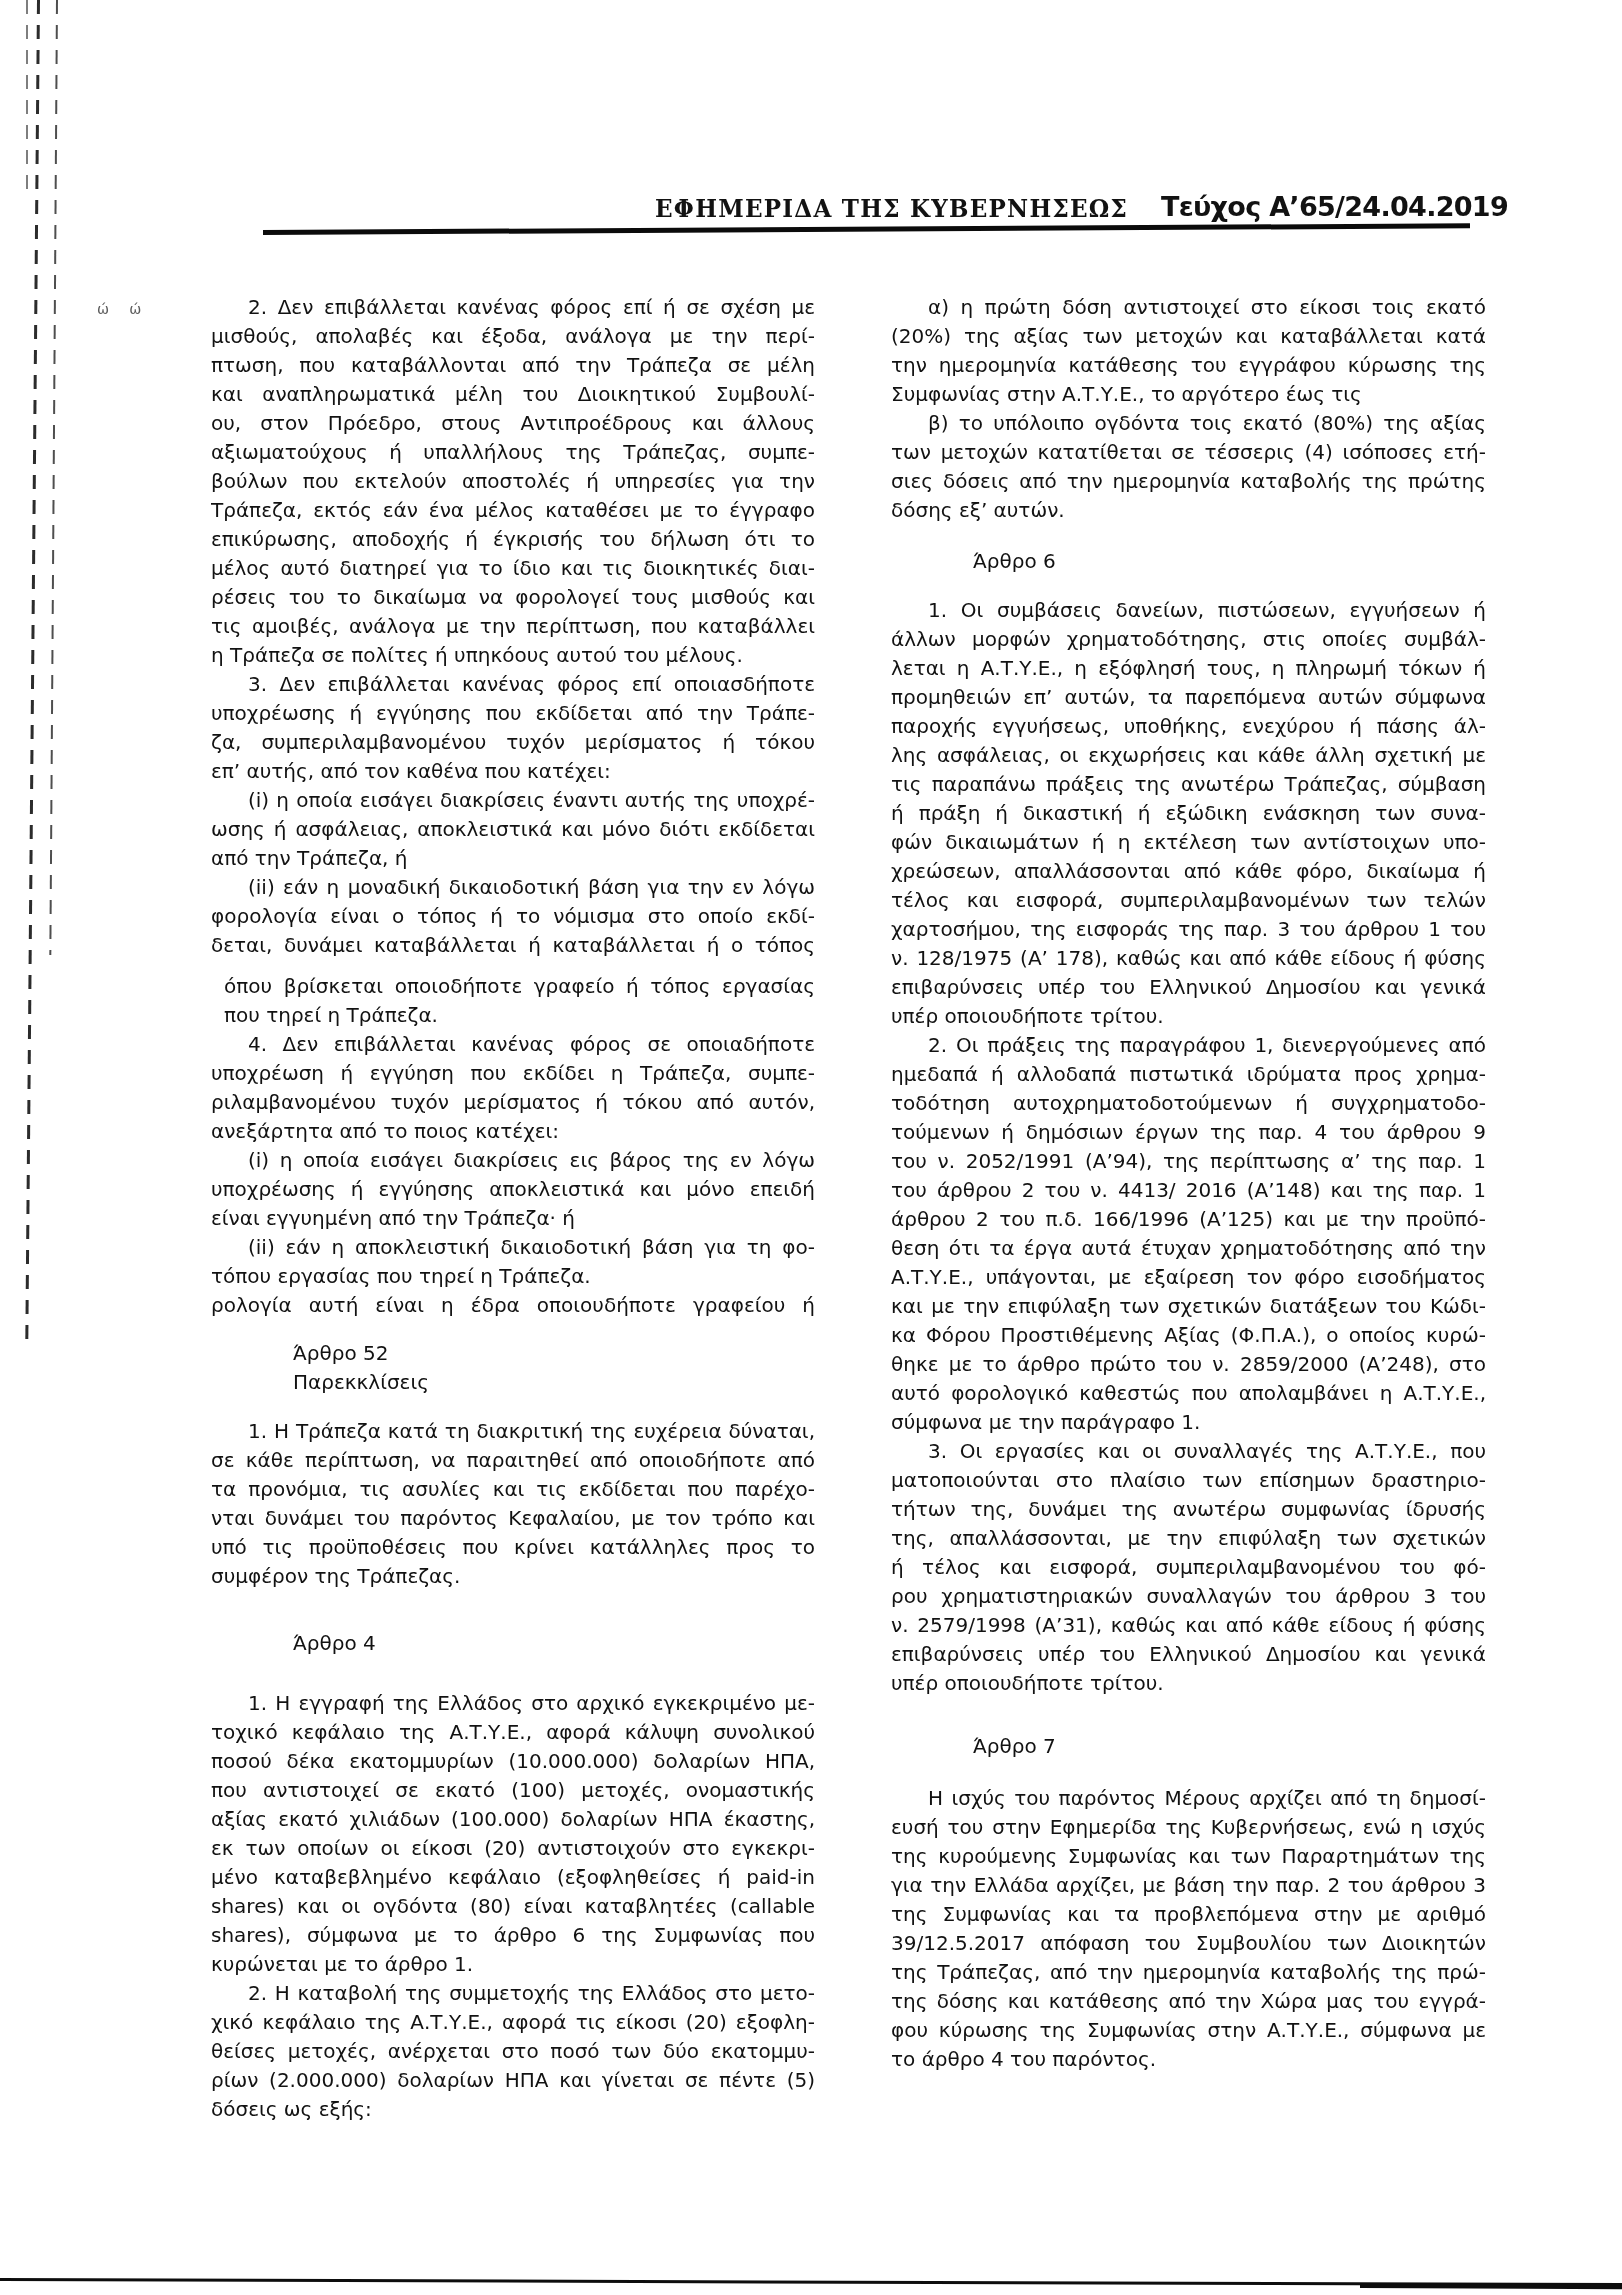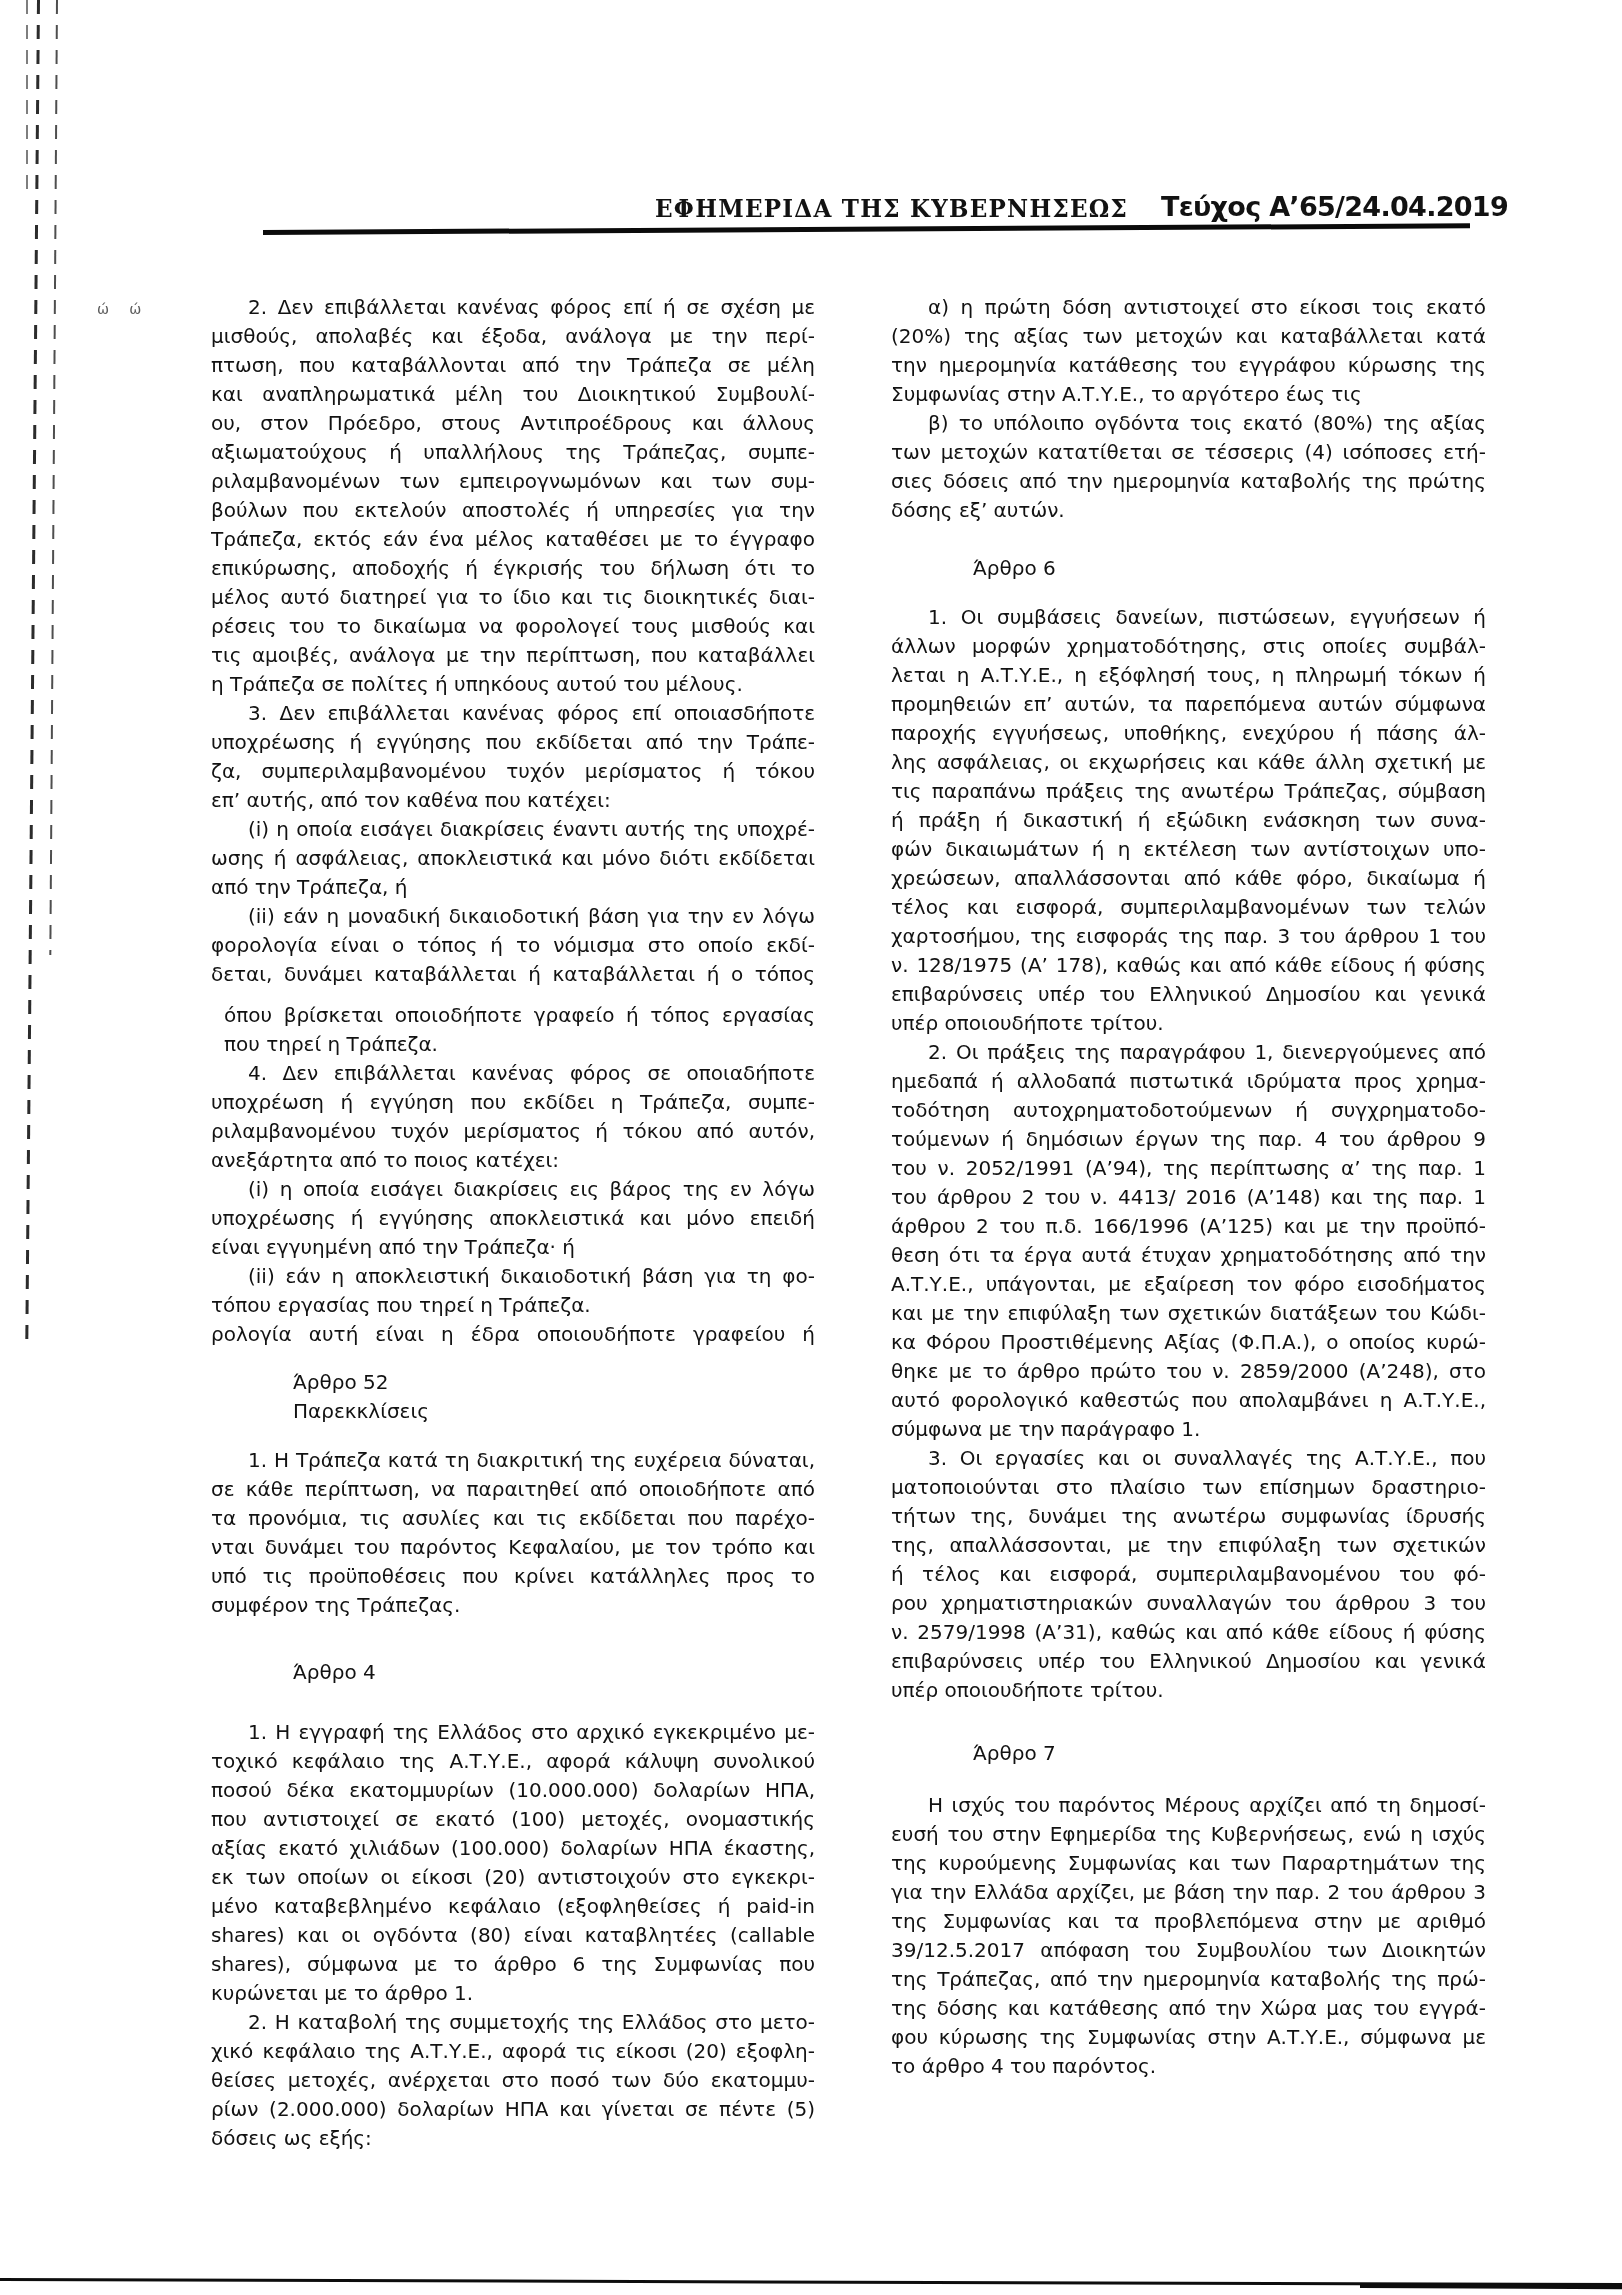--- a/index.html
+++ b/index.html
@@ -82,21 +82,20 @@
   <div class="header-rule"></div>
 
   <div class="col" id="col-left">
       <div class="block p">
         <div class="line j">2. Δεν επιβάλλεται κανένας φόρος επί ή σε σχέση με</div>
         <div class="line j">μισθούς, απολαβές και έξοδα, ανάλογα με την περί-</div>
         <div class="line j">πτωση, που καταβάλλονται από την Τράπεζα σε μέλη</div>
         <div class="line j">και αναπληρωματικά μέλη του Διοικητικού Συμβουλί-</div>
         <div class="line j">ου, στον Πρόεδρο, στους Αντιπροέδρους και άλλους</div>
         <div class="line j">αξιωματούχους ή υπαλλήλους της Τράπεζας, συμπε-</div>
-        <div class="line j">ριλαμβανομένων των εμπειρογνωμόνων και των συμ-</div>
         <div class="line j">βούλων που εκτελούν αποστολές ή υπηρεσίες για την</div>
         <div class="line j">Τράπεζα, εκτός εάν ένα μέλος καταθέσει με το έγγραφο</div>
         <div class="line j">επικύρωσης, αποδοχής ή έγκρισής του δήλωση ότι το</div>
         <div class="line j">μέλος αυτό διατηρεί για το ίδιο και τις διοικητικές διαι-</div>
         <div class="line j">ρέσεις του το δικαίωμα να φορολογεί τους μισθούς και</div>
         <div class="line j">τις αμοιβές, ανάλογα με την περίπτωση, που καταβάλλει</div>
         <div class="line">η Τράπεζα σε πολίτες ή υπηκόους αυτού του μέλους.</div>
       </div>
       <div class="block p">
         <div class="line j">3. Δεν επιβάλλεται κανένας φόρος επί οποιασδήποτε</div>
@@ -175,21 +174,21 @@
         <div class="line j">(20%) της αξίας των μετοχών και καταβάλλεται κατά</div>
         <div class="line j">την ημερομηνία κατάθεσης του εγγράφου κύρωσης της</div>
         <div class="line">Συμφωνίας στην Α.Τ.Υ.Ε., το αργότερο έως τις 31.12.2019,</div>
       </div>
       <div class="block p">
         <div class="line j">β) το υπόλοιπο ογδόντα τοις εκατό (80%) της αξίας</div>
         <div class="line j">των μετοχών κατατίθεται σε τέσσερις (4) ισόποσες ετή-</div>
         <div class="line j">σιες δόσεις από την ημερομηνία καταβολής της πρώτης</div>
         <div class="line">δόσης εξ’ αυτών.</div>
       </div>
-      <div class="block h" style="margin-top: 29px;">
+      <div class="block h" style="margin-top: 22px;">
         <div class="line">Άρθρο 6</div>
       </div>
       <div class="block p" style="margin-top: 19.6px;">
         <div class="line j">1. Οι συμβάσεις δανείων, πιστώσεων, εγγυήσεων ή</div>
         <div class="line j">άλλων μορφών χρηματοδότησης, στις οποίες συμβάλ-</div>
         <div class="line j">λεται η Α.Τ.Υ.Ε., η εξόφλησή τους, η πληρωμή τόκων ή</div>
         <div class="line j">προμηθειών επ’ αυτών, τα παρεπόμενα αυτών σύμφωνα</div>
         <div class="line j">παροχής εγγυήσεως, υποθήκης, ενεχύρου ή πάσης άλ-</div>
         <div class="line j">λης ασφάλειας, οι εκχωρήσεις και κάθε άλλη σχετική με</div>
         <div class="line j">τις παραπάνω πράξεις της ανωτέρω Τράπεζας, σύμβαση</div>

